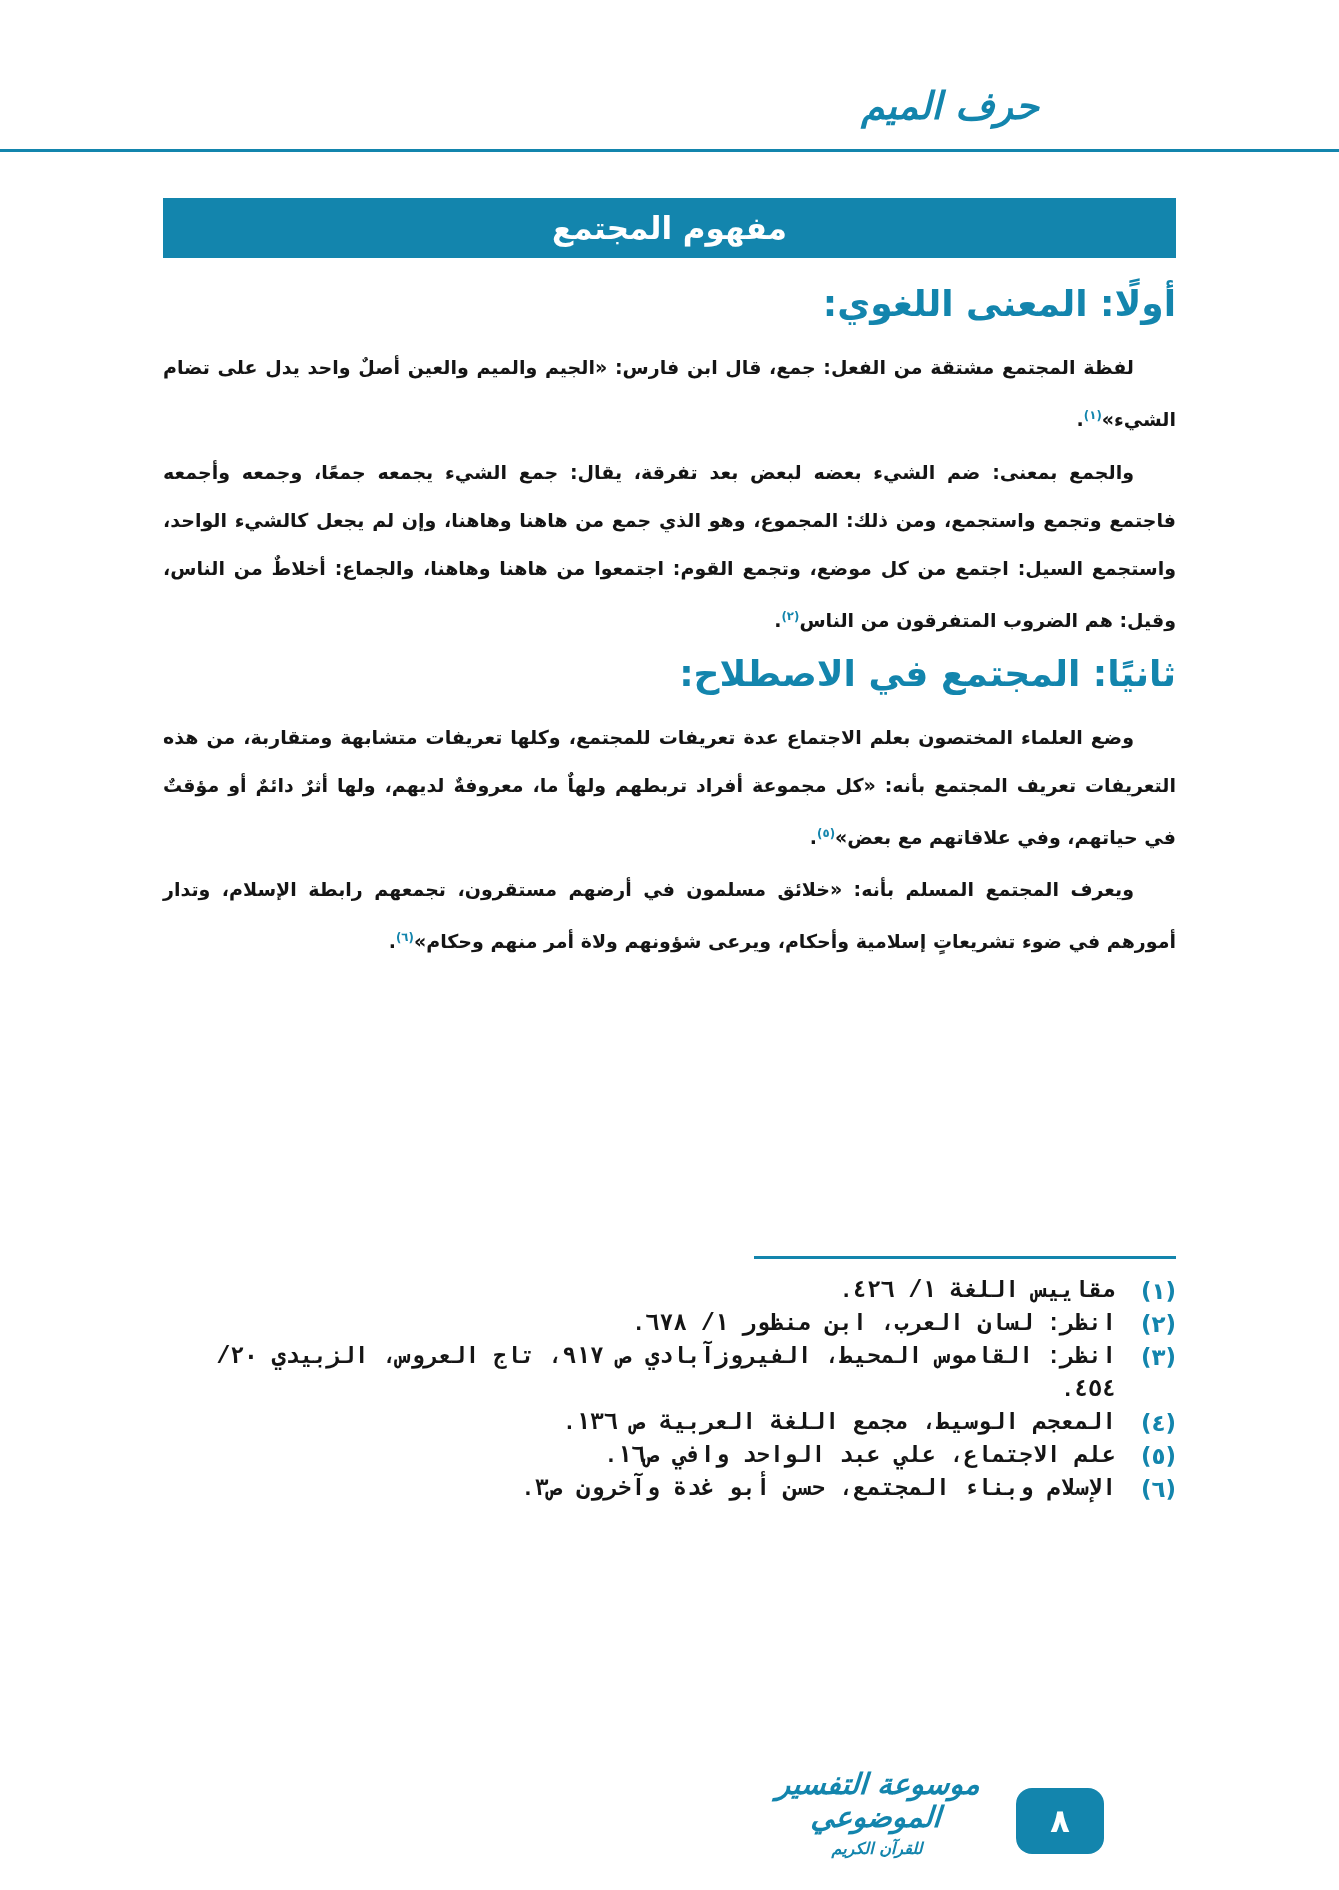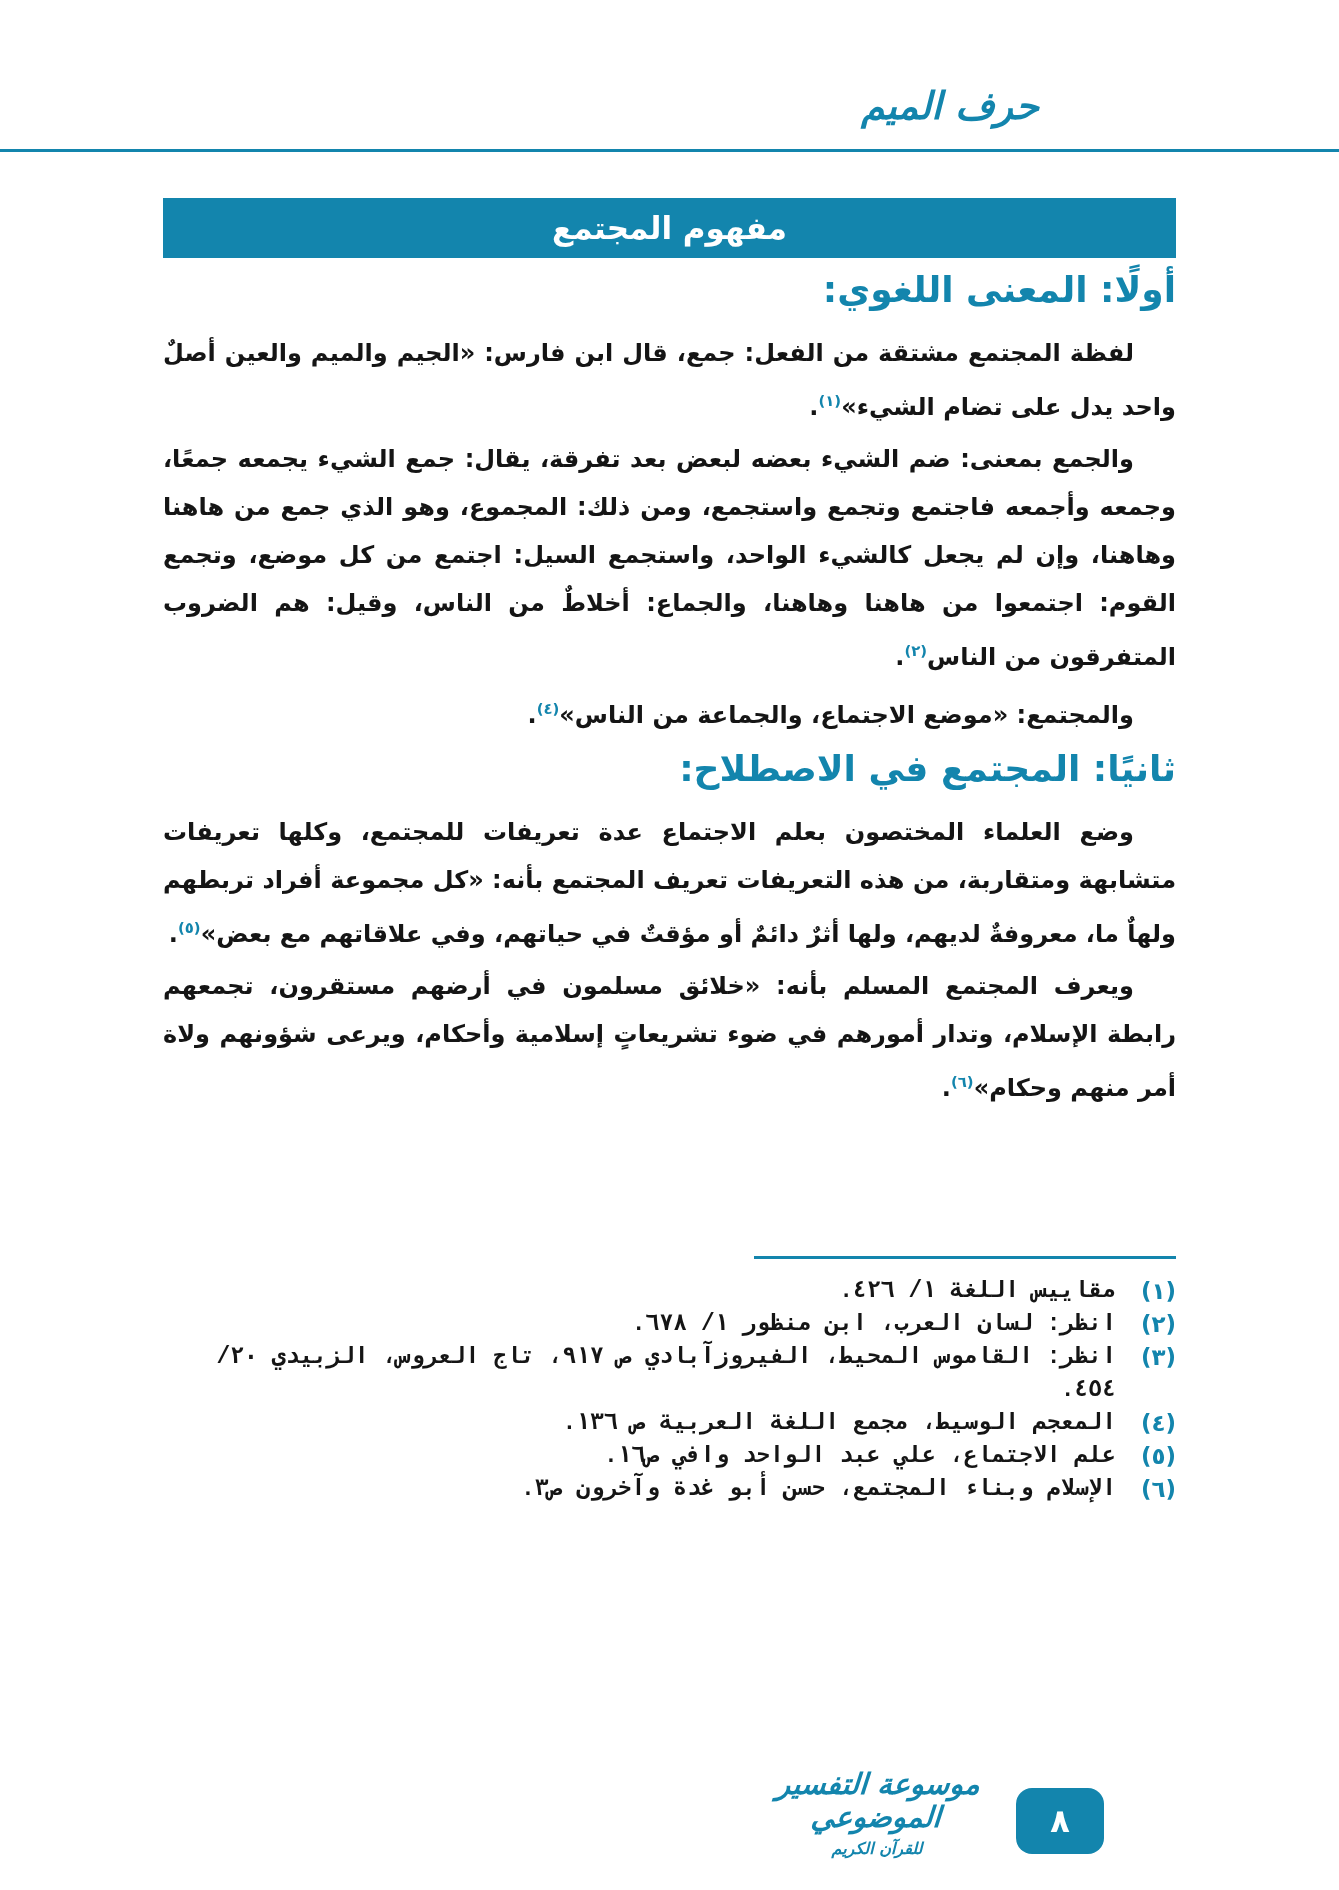--- a/index.html
+++ b/index.html
@@ -40,31 +40,31 @@
     position: absolute;
     top: 198px; right: 163px;
     width: 1013px;
   }
   .banner {
     width: 100%; height: 60px;
     background: var(--accent);
     color: #ffffff;
     display: flex; align-items: center; justify-content: center;
     font-size: 31px; font-weight: bold;
-    margin-bottom: 10px;
+    margin-bottom: 24px;
   }
   .section-heading {
     color: var(--accent);
     font-size: 36px;
     font-weight: bold;
     margin: 8px 0 18px 0;
     line-height: 1.2;
   }
   .para {
-    font-size: 24px;
+    font-size: 19px;
     font-weight: bold;
     line-height: 48px;
     text-align: justify;
     text-indent: 42px;
     color: var(--ink);
     margin-bottom: 4px;
   }
   .marker {
     color: var(--accent);
     font-size: 0.62em;
@@ -148,21 +148,20 @@
       <span>مفهوم المجتمع</span>
     </div>
 
     <h2 class="section-heading">أولًا: المعنى اللغوي:</h2>
 
     <p class="para"><span>لفظة المجتمع مشتقة من الفعل: جمع، قال ابن فارس: «الجيم والميم والعين أصلٌ واحد يدل على تضام الشيء»</span><span class="marker">(١)</span><span>.</span></p>
 
     <p class="para"><span>والجمع بمعنى: ضم الشيء بعضه لبعض بعد تفرقة، يقال: جمع الشيء يجمعه جمعًا، وجمعه وأجمعه فاجتمع وتجمع واستجمع، ومن ذلك: المجموع، وهو الذي جمع من هاهنا وهاهنا، وإن لم يجعل كالشيء الواحد، واستجمع السيل: اجتمع من كل موضع، وتجمع القوم: اجتمعوا من هاهنا وهاهنا، والجماع: أخلاطٌ من الناس، وقيل: هم الضروب المتفرقون من الناس</span><span class="marker">(٢)</span><span>.</span></p>
 
 
-    <p class="para"><span>والمجتمع: «موضع الاجتماع، والجماعة من الناس»</span><span class="marker">(٤)</span><span>.</span></p>
 
     <h2 class="section-heading">ثانيًا: المجتمع في الاصطلاح:</h2>
 
     <p class="para"><span>وضع العلماء المختصون بعلم الاجتماع عدة تعريفات للمجتمع، وكلها تعريفات متشابهة ومتقاربة، من هذه التعريفات تعريف المجتمع بأنه: «كل مجموعة أفراد تربطهم ولهاٌ ما، معروفةٌ لديهم، ولها أثرٌ دائمٌ أو مؤقتٌ في حياتهم، وفي علاقاتهم مع بعض»</span><span class="marker">(٥)</span><span>.</span></p>
 
     <p class="para"><span>ويعرف المجتمع المسلم بأنه: «خلائق مسلمون في أرضهم مستقرون، تجمعهم رابطة الإسلام، وتدار أمورهم في ضوء تشريعاتٍ إسلامية وأحكام، ويرعى شؤونهم ولاة أمر منهم وحكام»</span><span class="marker">(٦)</span><span>.</span></p>
 
   </div>
 
   <div class="footnotes">

